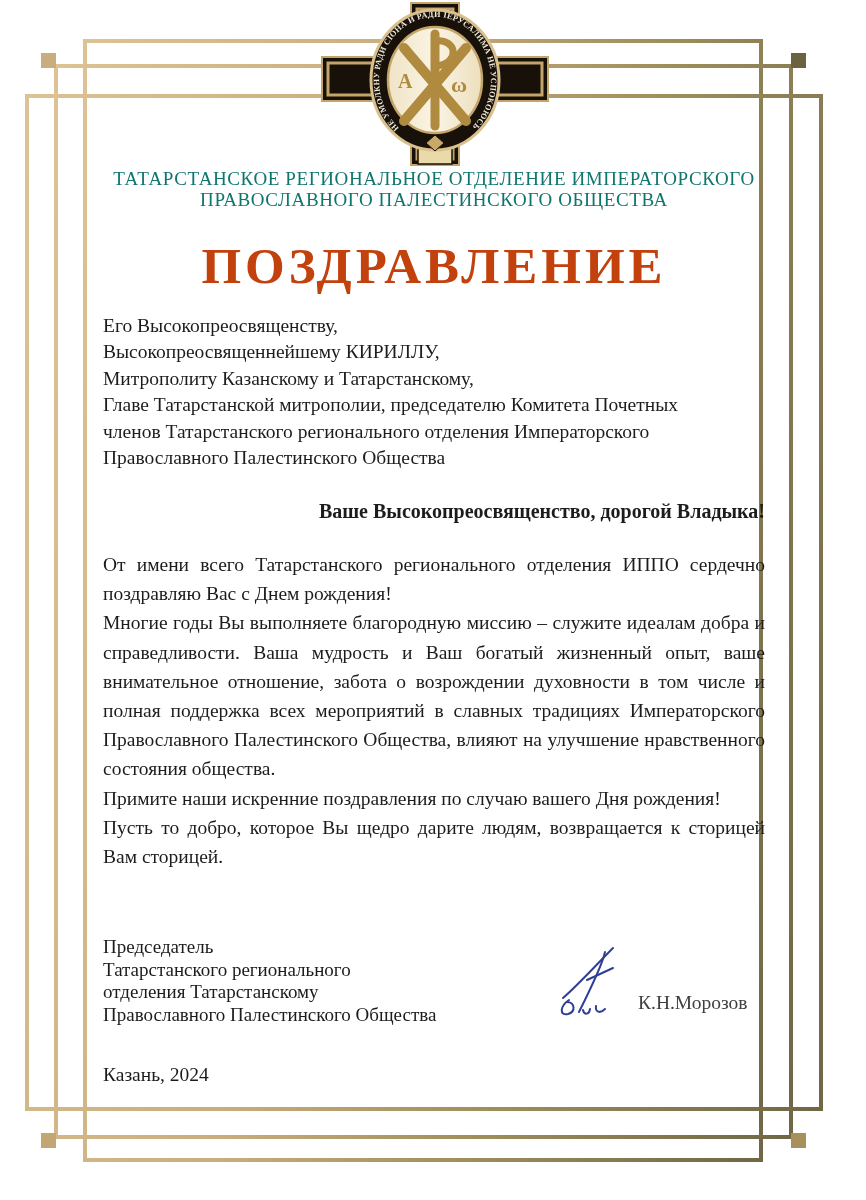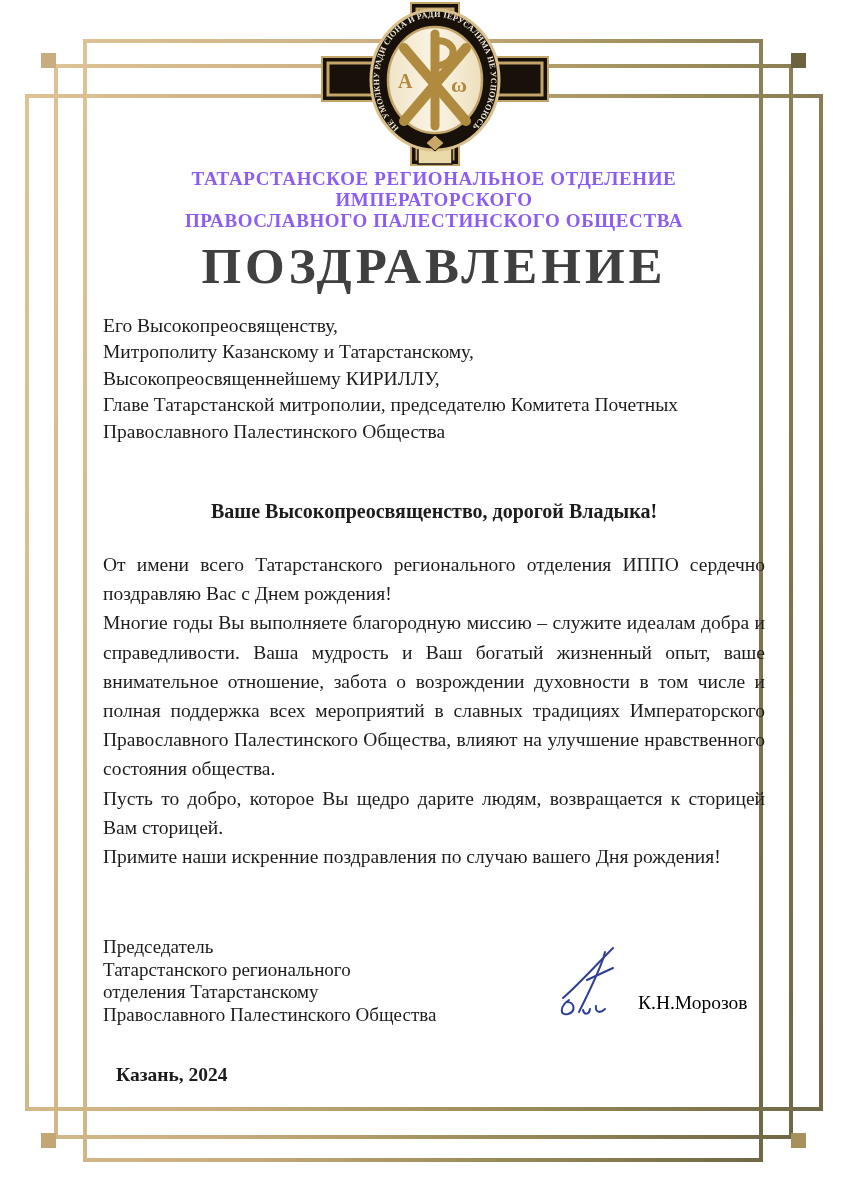--- a/index.html
+++ b/index.html
@@ -16,39 +16,39 @@
   .sq-tl{left:41px;top:53px;background:#c8ae7e;}
   .sq-tr{left:791px;top:53px;background:#6b6340;}
   .sq-bl{left:41px;top:1133px;background:#c2a674;}
   .sq-br{left:791px;top:1133px;background:#a8905c;}
 
   .emblem{position:absolute;left:290px;top:0px;}
 
   .content{position:absolute;left:103px;top:0;width:662px;height:1200px;}
 
   .org-header{position:absolute;top:168px;left:0;width:662px;text-align:center;
-              font-weight:bold;font-size:19px;line-height:21px;color:#8b5cf6;
+              font-weight:normal;font-size:19px;line-height:21px;color:#0f766e;
               letter-spacing:0.6px;}
   .doc-title{position:absolute;top:238px;left:0;width:662px;margin:0;text-align:center;
-             font-size:51px;line-height:56px;font-weight:bold;color:#404040;letter-spacing:4px;}
+             font-size:51px;line-height:56px;font-weight:bold;color:#c2410c;letter-spacing:4px;}
 
   .addressee{position:absolute;top:313px;left:0;width:662px;text-align:left;
              font-size:19.5px;line-height:26.4px;}
 
-  .salutation{position:absolute;top:500px;left:0;width:662px;text-align:center;
+  .salutation{position:absolute;top:500px;left:0;width:662px;text-align:right;
               font-weight:bold;font-size:20px;}
 
   .body-text{position:absolute;top:543px;left:0;width:662px;font-size:19.5px;line-height:29.2px;margin-top:7px;}
   .body-text p{margin:0;text-align:justify;}
 
   .signature-block{position:absolute;top:936px;left:0;width:662px;font-size:19px;line-height:22.6px;}
   .sig-svg{position:absolute;left:448px;top:8px;}
-  .sig-name{position:absolute;left:535px;top:56px;font-size:19.5px;color:#000000;}
+  .sig-name{position:absolute;left:535px;top:56px;font-size:19.5px;color:#404040;}
 
-  .city-year{position:absolute;top:1064px;left:13px;font-weight:bold;font-size:19.5px;}
+  .city-year{position:absolute;top:1064px;left:0;font-weight:normal;font-size:19.5px;}
 </style>
 </head>
 <body>
 
 <div class="page">
 
   <div class="frame rect-a"></div>
   <div class="frame rect-b"></div>
   <div class="frame rect-c"></div>
   <div class="corner-square sq-tl"></div>
@@ -96,33 +96,34 @@
 
     <div class="org-header">
       <div>ТАТАРСТАНСКОЕ РЕГИОНАЛЬНОЕ ОТДЕЛЕНИЕ ИМПЕРАТОРСКОГО</div>
       <div>ПРАВОСЛАВНОГО ПАЛЕСТИНСКОГО ОБЩЕСТВА</div>
     </div>
 
     <h1 class="doc-title">ПОЗДРАВЛЕНИЕ</h1>
 
     <div class="addressee">
       <div>Его Высокопреосвященству,</div>
+      <div>Высокопреосвященнейшему КИРИЛЛУ,</div>
       <div>Митрополиту Казанскому и Татарстанскому,</div>
-      <div>Высокопреосвященнейшему КИРИЛЛУ,</div>
       <div>Главе Татарстанской митрополии, председателю Комитета Почетных</div>
+      <div>членов Татарстанского регионального отделения Императорского</div>
       <div>Православного Палестинского Общества</div>
     </div>
 
     <div class="salutation">Ваше Высокопреосвященство, дорогой Владыка!</div>
 
     <div class="body-text">
       <p>От имени всего Татарстанского регионального отделения ИППО сердечно поздравляю Вас с Днем рождения!</p>
       <p>Многие годы Вы выполняете благородную миссию – служите идеалам добра и справедливости. Ваша мудрость и Ваш богатый жизненный опыт, ваше внимательное отношение, забота о возрождении духовности в том числе и полная поддержка всех мероприятий в славных традициях Императорского Православного Палестинского Общества, влияют на улучшение нравственного состояния общества.</p>
+      <p>Примите наши искренние поздравления по случаю вашего Дня рождения!</p>
       <p>Пусть то добро, которое Вы щедро дарите людям, возвращается к сторицей Вам сторицей.</p>
-      <p>Примите наши искренние поздравления по случаю вашего Дня рождения!</p>
     </div>
 
     <div class="signature-block">
       <div>Председатель</div>
       <div>Татарстанского регионального</div>
       <div>отделения Татарстанскому</div>
       <div>Православного Палестинского Общества</div>
 
       <svg class="sig-svg" width="82" height="74" viewBox="0 0 82 74">
         <g stroke="#2e4096" stroke-width="2" fill="none" stroke-linecap="round">

